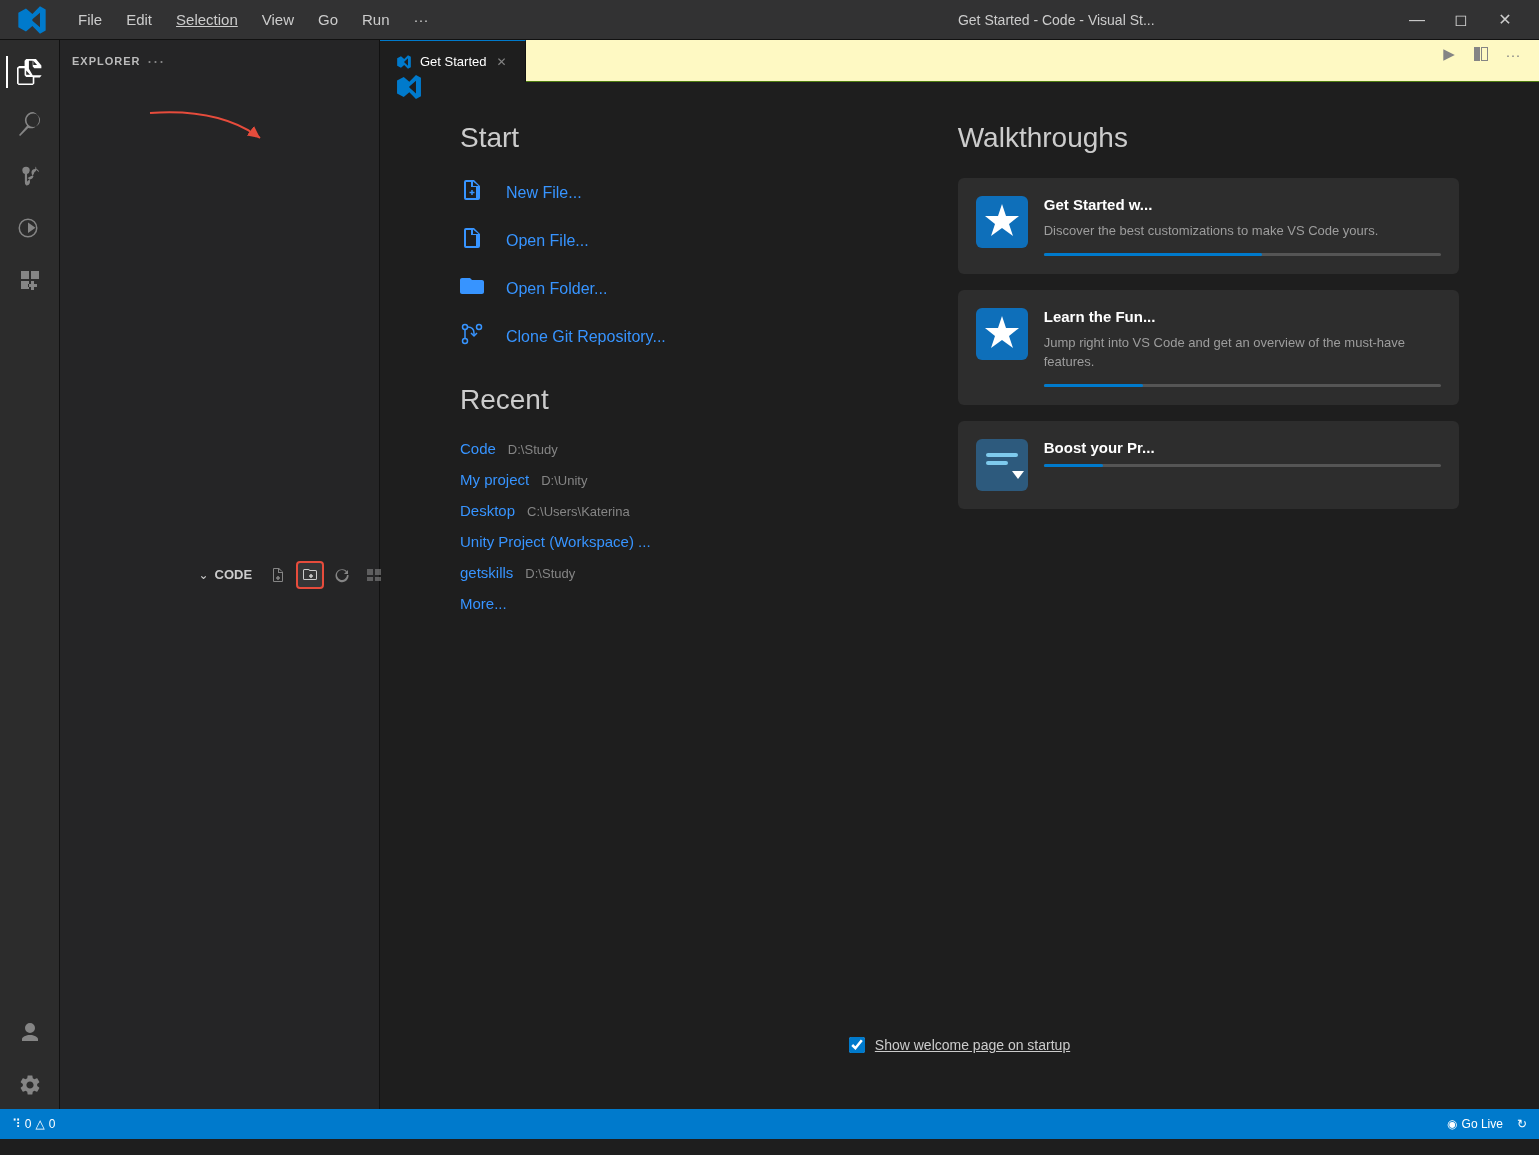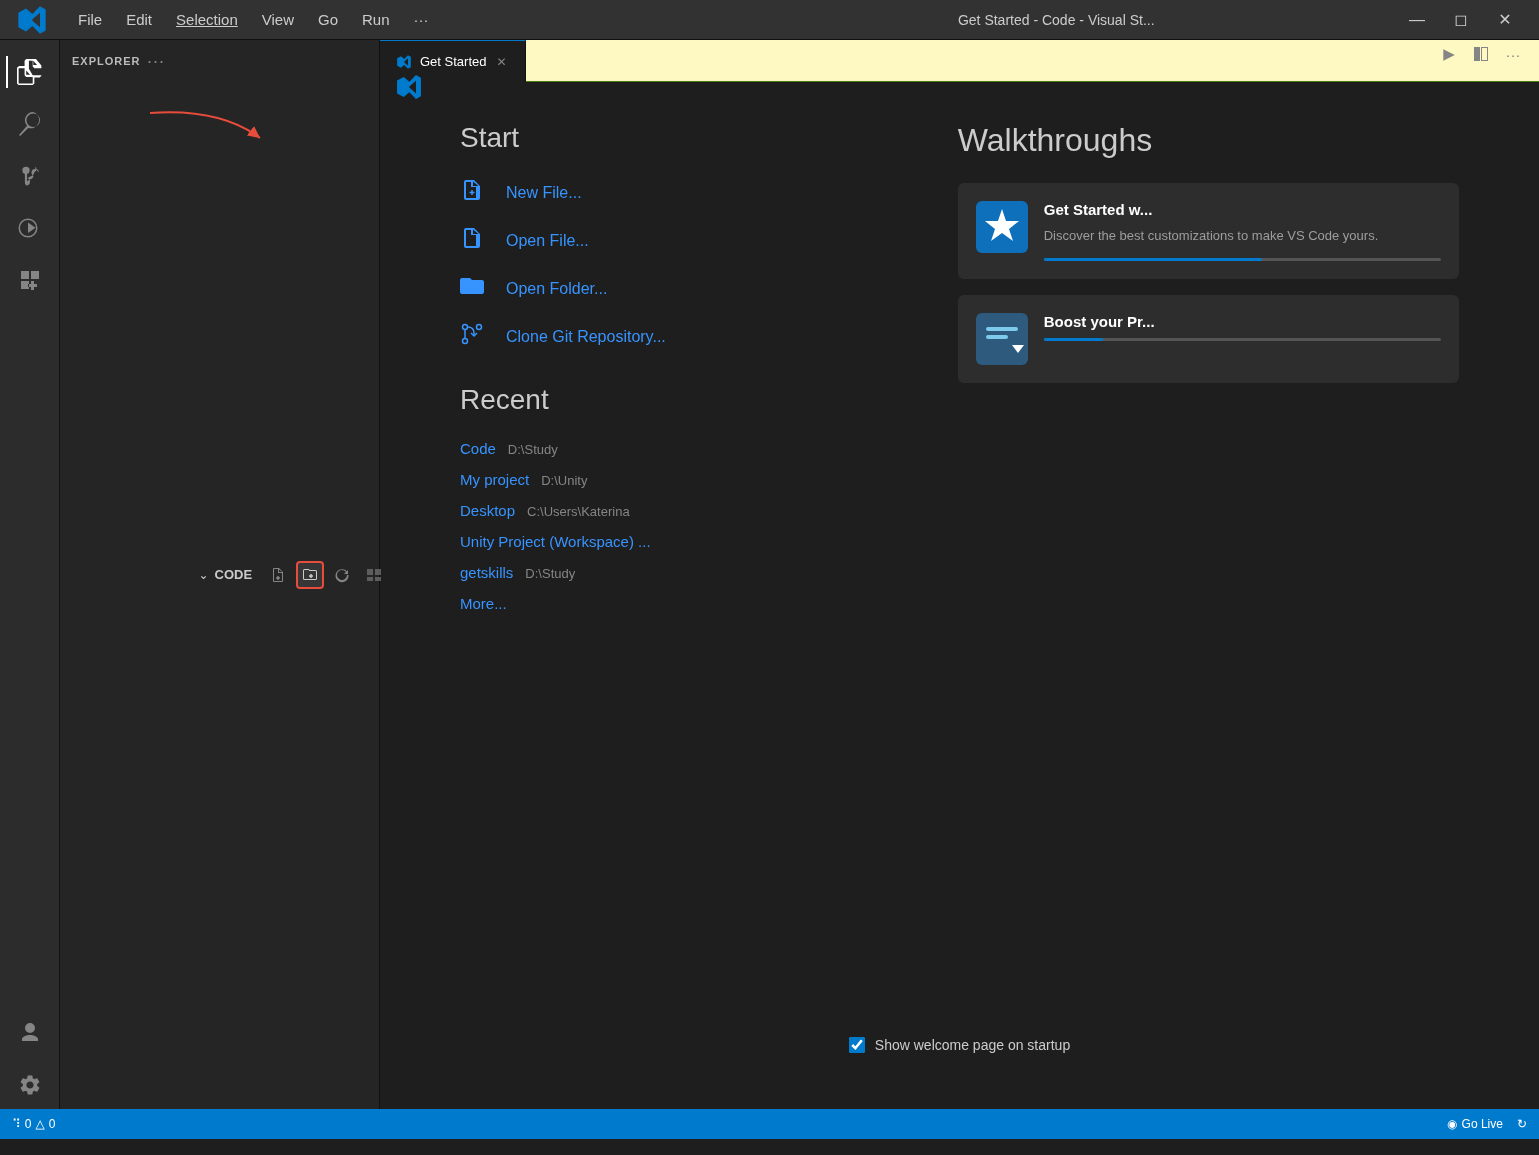--- a/index.html
+++ b/index.html
@@ -308,21 +308,21 @@
     }
     .more-link {
       font-size: 15px;
       color: #3794ff;
       cursor: pointer;
       margin-top: 6px;
     }
 
     
     .walkthroughs-title {
-      font-size: 32px;
+      font-size: 28px;
       font-weight: 300;
       color: #cccccc;
       margin-bottom: 24px;
     }
     .walkthrough-card {
       background: #2d2d2d;
       border-radius: 6px;
       padding: 18px;
       margin-bottom: 16px;
       cursor: pointer;
@@ -369,20 +369,21 @@
       display: flex;
       align-items: center;
       justify-content: center;
       padding: 16px;
       gap: 12px;
     }
     .checkbox-area {
       display: flex;
       gap: 10px;
       cursor: pointer;
+      text-decoration: underline;
     }
     .checkbox-area input[type=checkbox] {
       width: 16px;
       height: 16px;
       accent-color: #007acc;
     }
     .checkbox-label {
       font-size: 14px;
       color: #cccccc;
     }
@@ -652,20 +653,35 @@
             </div>
             <div class="walkthrough-info">
               <div class="walkthrough-title">Get Started w...</div>
               <div class="walkthrough-desc">Discover the best customizations to make VS Code yours.</div>
               <div class="progress-bar-bg">
                 <div class="progress-bar-fill" style="width:55%;"></div>
               </div>
             </div>
           </div>
 
+          <div class="walkthrough-card">
+            <div class="walkthrough-badge">
+              <svg width="52" height="52" viewBox="0 0 52 52">
+                <rect width="52" height="52" rx="6" fill="#0e6fba"></rect>
+                <polygon points="26,8 30,20 43,20 33,28 37,40 26,32 15,40 19,28 9,20 22,20" fill="white"></polygon>
+              </svg>
+            </div>
+            <div class="walkthrough-info">
+              <div class="walkthrough-title">Learn the Fun...</div>
+              <div class="walkthrough-desc">Jump right into VS Code and get an overview of the must-have features.</div>
+              <div class="progress-bar-bg">
+                <div class="progress-bar-fill" style="width:25%;"></div>
+              </div>
+            </div>
+          </div>
 
           <div class="walkthrough-card">
             <div class="walkthrough-badge">
               <svg width="52" height="52" viewBox="0 0 52 52">
                 <rect width="52" height="52" rx="6" fill="#2d5a7d"></rect>
                 <rect x="10" y="14" width="32" height="4" rx="2" fill="#7ecaed"></rect>
                 <rect x="10" y="22" width="22" height="4" rx="2" fill="#7ecaed"></rect>
                 <polygon points="42,40 36,32 48,32" fill="white"></polygon>
               </svg>
             </div>

